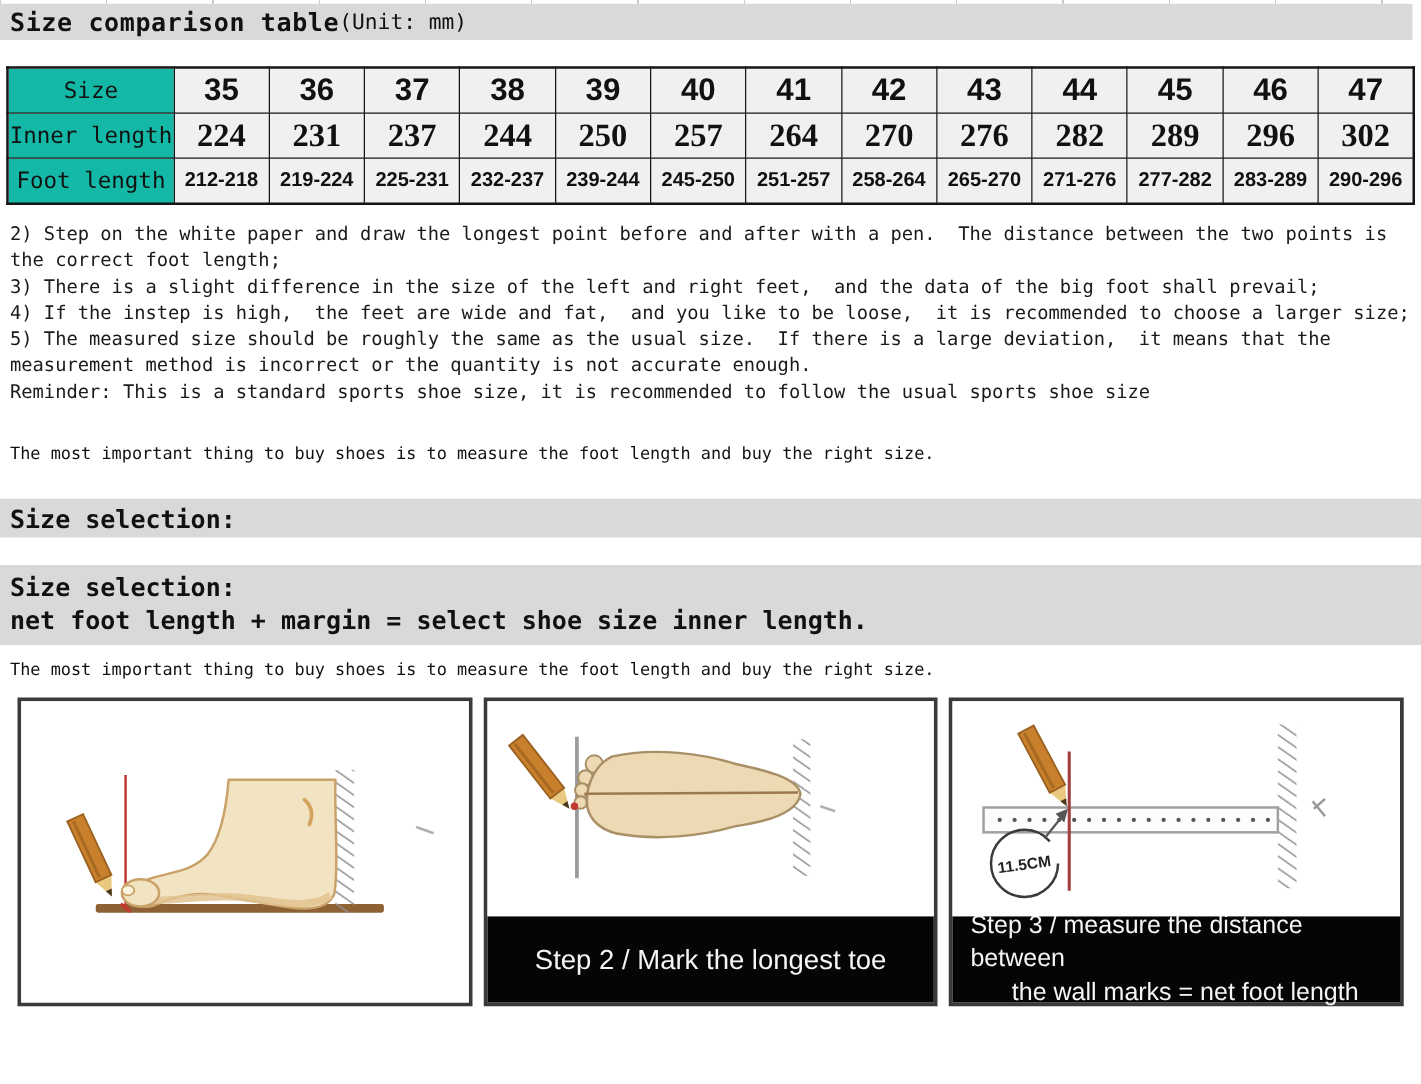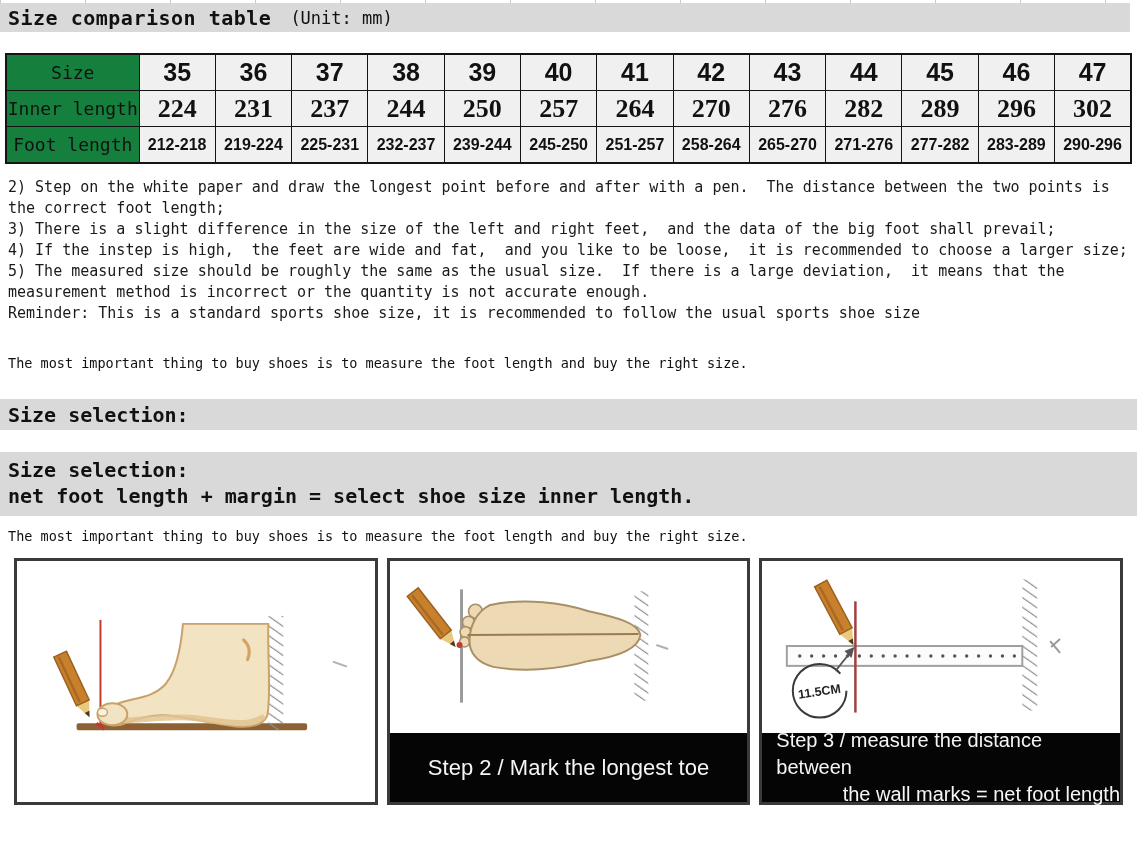--- a/index.html
+++ b/index.html
@@ -2,29 +2,29 @@
 <html style="--header-bg: #d9d9d9; --table-cell-bg: #f0f0f0; --table-border: #141414; --caption-bg: #050505; --caption-text: #f5f5f5; --accent-red: #c03a30; --pencil-body: #c9802c; --skin: #f2e3c2; --floor-brown: #8d6134; --hatch-gray: #8f8f8f;"><head>
 <meta charset="utf-8">
 <style>
   html,body{margin:0;padding:0;background:#fff;}
   .page{position:relative;width:1137px;height:867px;background:#ffffff;overflow:hidden;
         font-family:"DejaVu Sans Mono","Liberation Mono",monospace;color:#111;}
   .top-ticks{position:absolute;top:0;left:0;width:1137px;height:3px;
         background:repeating-linear-gradient(90deg,#c9c9c9 0 1px,transparent 1px 85px);}
   
   .topbar{margin:3px 7px 0 0;height:29px;background:var(--header-bg,#d9d9d9);
-        display:flex;align-items:center;padding-left:8px;gap:19px;}
+        display:flex;align-items:center;padding-left:8px;gap:0;}
   .topbar .title{font-weight:bold;font-size:20px;letter-spacing:.5px;}
   .topbar .unit{font-size:17px;text-align:center;}
   
   table.size-table{margin:21px 5px 0 5px;width:1127px;border-collapse:collapse;table-layout:fixed;
         border:2px solid var(--table-border,#141414);}
   table.size-table td,table.size-table th{border:1.5px solid var(--table-border,#141414);
         height:35px;text-align:center;vertical-align:middle;padding:0;overflow:hidden;}
-  table.size-table th{background:#15803d;font-weight:normal;font-size:18px;
+  table.size-table th{background:#14b8a6;font-weight:normal;font-size:18px;
         font-family:"DejaVu Sans Mono",monospace;}
   table.size-table td{background:var(--table-cell-bg,#f0f0f0);
         font-family:"Liberation Sans","DejaVu Sans",sans-serif;font-weight:bold;}
   tr.r-size td{font-size:25px;}
   tr.r-inner td{font-size:26px;font-family:Liberation Serif, serif;}
   tr.r-foot td{font-size:16px;}
   
   .notes{margin:13px 0 0 8px;font-size:15px;line-height:21px;color:#1a1a1a;}
   .notes p{margin:0;white-space:pre-wrap;width:1121px;}
   .small-note{margin:31px 0 0 8px;font-size:13.5px;white-space:pre;}
@@ -36,21 +36,21 @@
   
   .panels{margin:14px 14px 0 14px;display:flex;gap:9px;}
   .panel{flex:1;height:247px;border:3px solid #3a3a3a;background:#fff;
         display:flex;flex-direction:column;box-sizing:border-box;}
   .illus{flex:1;position:relative;background:#fff;}
   .illus svg{display:block;width:100%;height:100%;}
   .cap{height:69px;background:var(--caption-bg,#050505);color:var(--caption-text,#f5f5f5);
         font-family:"Liberation Sans","DejaVu Sans",sans-serif;font-size:20px;line-height:27px;
         display:flex;flex-direction:column;justify-content:center;align-items:center;}
   .panel-2 .cap{font-size:22px;}
-  .panel-3 .cap{align-items:flex-end;padding-left:14px;}
+  .panel-3 .cap{align-items:center;padding-left:14px;}
   .defs-svg{position:absolute;width:0;height:0;}
 </style>
 </head>
 <body>
 
 <div class="page">
   <div class="top-ticks"></div>
 
   <header class="topbar">
     <span class="title">Size comparison table</span>

